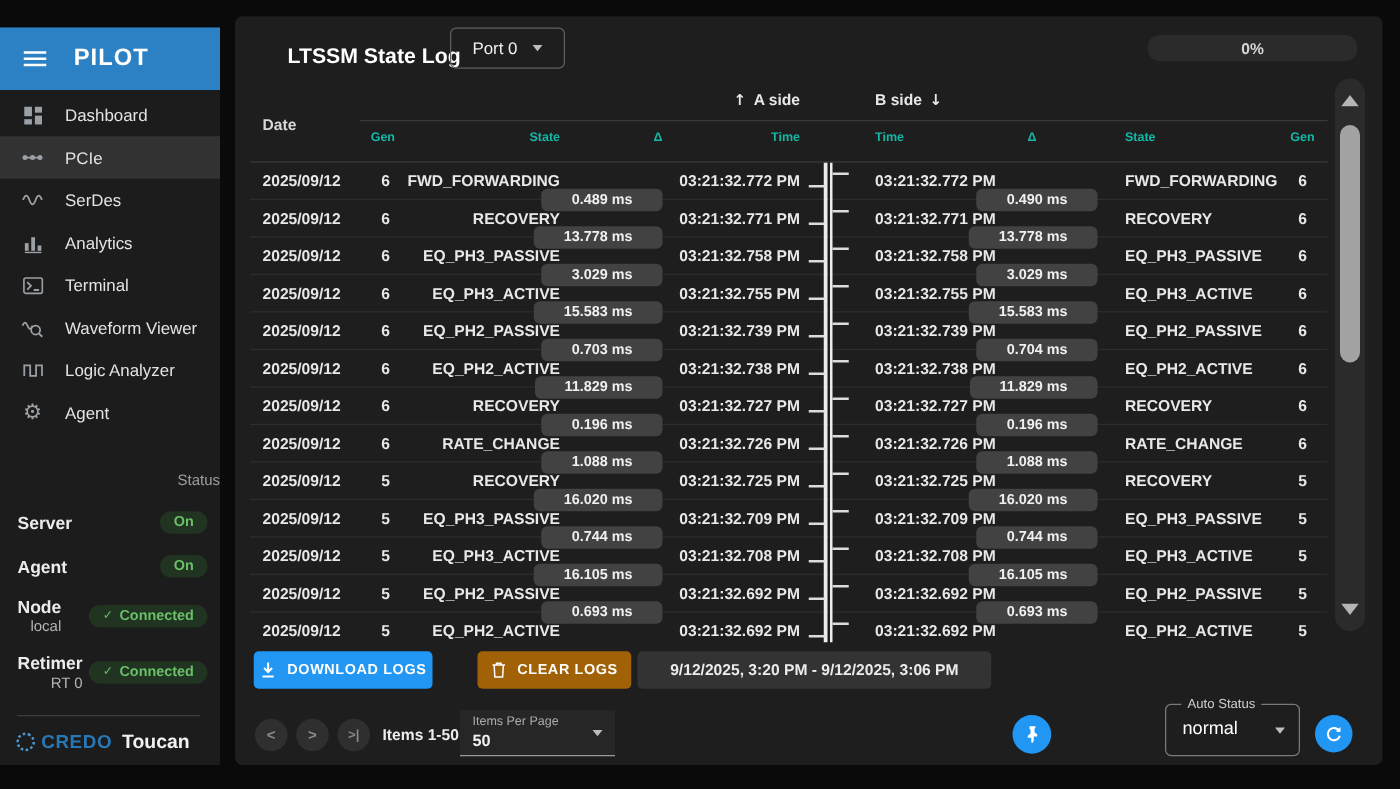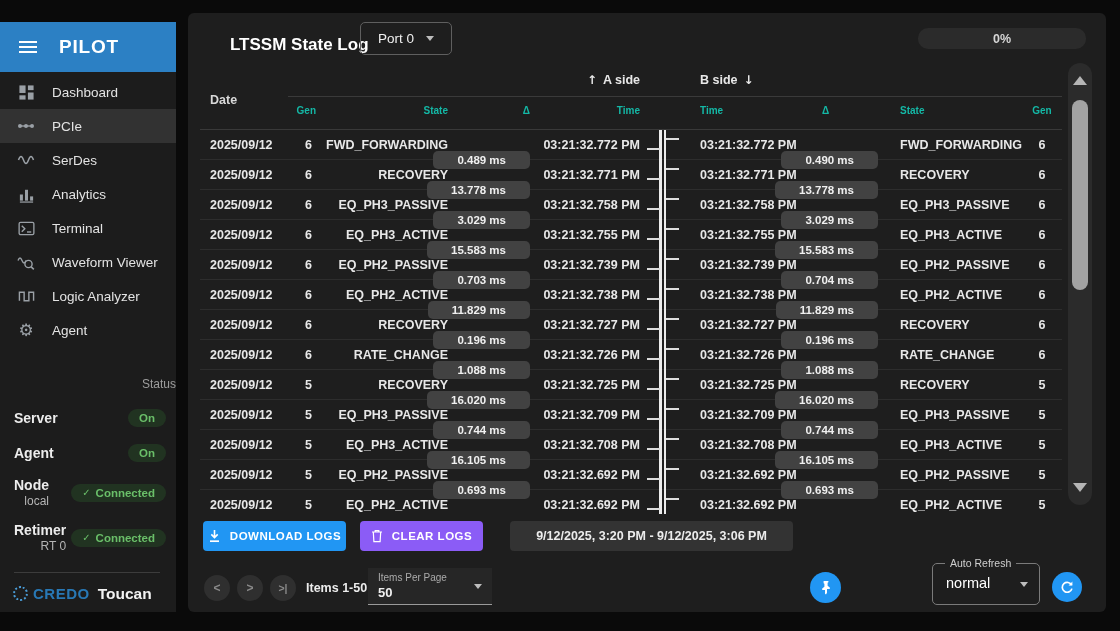--- a/index.html
+++ b/index.html
@@ -88,21 +88,21 @@
     border-left:7px solid transparent; border-right:7px solid transparent; border-bottom:9px solid #b5b5b5; cursor:pointer; }
   .tri-down { position:absolute; left:5px; bottom:13px; width:0; height:0;
     border-left:7px solid transparent; border-right:7px solid transparent; border-top:9px solid #b5b5b5; cursor:pointer; }
   .thumb { position:absolute; left:4px; top:37px; width:16px; height:190px; background:#a3a3a3; border-radius:8px; cursor:grab; }
 
   
   .btn { position:absolute; top:508px; height:30px; border:none; border-radius:4px; display:flex; align-items:center;
     justify-content:center; gap:9px; cursor:pointer; font-family:inherit; }
   .btn span { font-size:11.5px; font-weight:700; letter-spacing:.5px; }
   .btn-download { left:15px; width:143px; background:#2196f3; } .btn-download span { color:#fff; }
-  .btn-clear { left:172px; width:123px; background:#8b5cf6; } .btn-clear span { color:#fff; }
+  .btn-clear { left:194px; width:123px; background:#a16207; } .btn-clear span { color:#fff; }
   .range-chip { position:absolute; left:322px; top:508px; width:283px; height:30px; background:#333; border-radius:4px;
     display:flex; align-items:center; justify-content:center; cursor:pointer; }
   .range-chip span { color:#ececec; font-size:12.5px; font-weight:600; }
 
   
   .pgbtn { position:absolute; top:562px; width:26px; height:26px; border-radius:50%; background:#2f2f2f; border:none;
     color:#8a8a8a; font-size:12px; font-weight:700; display:flex; align-items:center; justify-content:center; cursor:pointer; }
   .pg1 { left:16px; } .pg2 { left:49px; } .pg3 { left:82px; font-size:10.5px; }
   .items-label { position:absolute; left:118px; top:568px; color:#ececec; font-size:12.5px; font-weight:600; }
   .per-page { position:absolute; left:180px; top:555px; width:124px; height:37px; background:#262626;
@@ -572,21 +572,21 @@
       <div class="pp-value">50</div>
       <span class="caret"></span>
     </div>
 
     <button class="round-btn pin-btn">
       <svg width="14" height="15" viewBox="0 0 14 15">
           <path d="M4.6 1h4.8v1.2l-.8.6v3l2.2 1.7v1.6H8v3.6L7 14.4 6 13.7v-3.6H3.2V8.5l2.2-1.7v-3l-.8-.6z" fill="#fff"></path>
         </svg>
     </button>
     <div class="ar-fieldset">
-      <span class="ar-legend">Auto Refresh</span>
+      <span class="ar-legend">Auto Status</span>
       <span class="ar-value">normal</span>
       <span class="caret"></span>
     </div>
     <button class="round-btn refresh-btn">
       <svg width="14" height="14" viewBox="0 0 14 14">
           <path d="M11.6 5.2A4.9 4.9 0 1 0 11.9 8.6" stroke="#fff" stroke-width="1.7" fill="none"></path>
           <path d="M12.4 1.6v3.8H8.6z" fill="#fff"></path>
         </svg>
     </button>
   </main>

